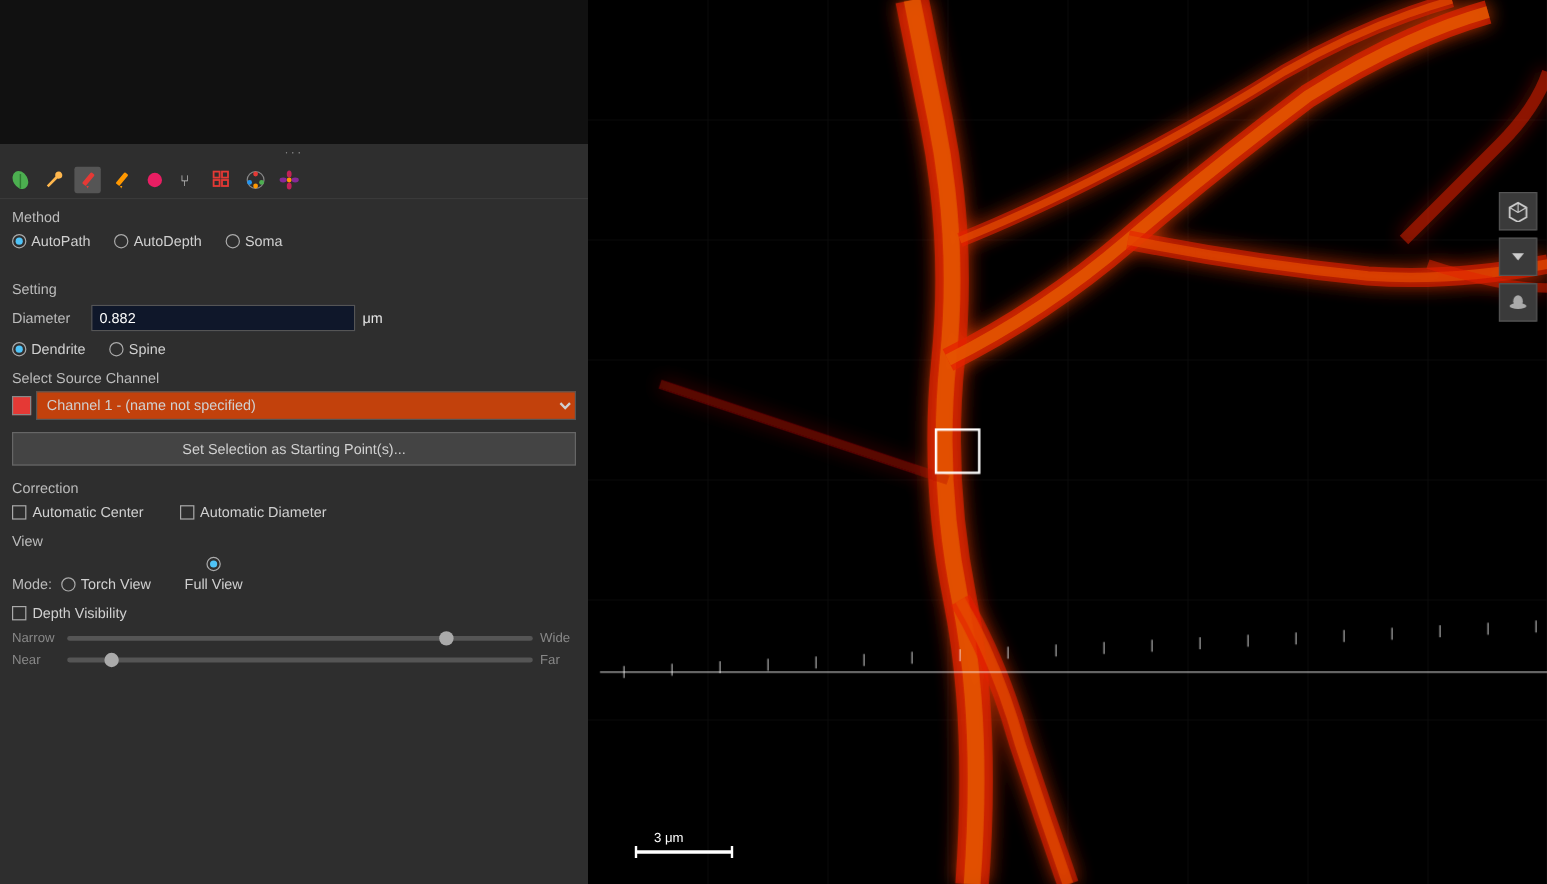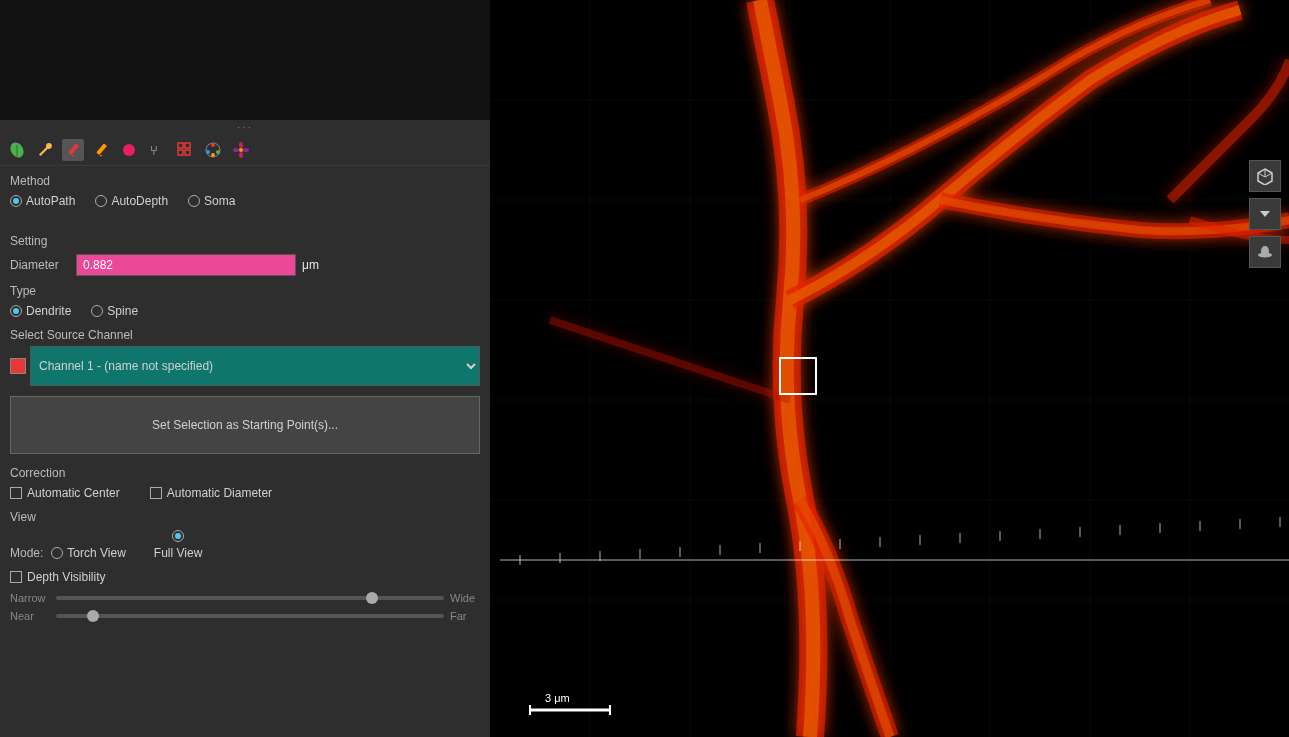--- a/index.html
+++ b/index.html
@@ -113,21 +113,21 @@
       display: flex;
       align-items: center;
       gap: 6px;
       margin-bottom: 8px;
     }
     .setting-label {
       color: #bbb;
       width: 60px;
     }
     .diameter-input {
-      background: #ec4899;
+      background: #0f172a;
       border: 1px solid #555;
       color: #fff;
       padding: 2px 6px;
       font-size: 12px;
       width: 220px;
       height: 22px;
     }
     .unit-label {
       color: #e5e5e5;
     }
@@ -150,34 +150,34 @@
       margin-bottom: 10px;
     }
     .channel-color-box {
       width: 16px;
       height: 16px;
       background: #e53935;
       border: 1px solid #888;
     }
     .channel-select {
       flex: 1;
-      background: #0f766e;
+      background: #c2410c;
       border: 1px solid #555;
       color: #d0d0d0;
       padding: 2px 4px;
       font-size: 12px;
-      height: 40px;
+      height: 24px;
     }
 
     .set-selection-btn {
       width: 100%;
       background: #444;
       border: 1px solid #666;
       color: #d0d0d0;
-      padding: 21px 8px;
+      padding: 6px 8px;
       font-size: 12px;
       cursor: pointer;
       margin-bottom: 12px;
       text-align: center;
     }
 
     .correction-section {
       margin-bottom: 10px;
     }
     .checkbox-row {
@@ -378,21 +378,20 @@
 
     
     <div class="section-label">Setting</div>
     <div class="setting-row">
       <span class="setting-label">Diameter</span>
       <input class="diameter-input" type="text" value="0.882" style="">
       <span class="unit-label">μm</span>
     </div>
 
     
-    <div class="section-label">Type</div>
     <div class="type-row">
       <div class="radio-item">
         <div class="radio-circle checked"></div>
         <span>Dendrite</span>
       </div>
       <div class="radio-item">
         <div class="radio-circle"></div>
         <span>Spine</span>
       </div>
     </div>

